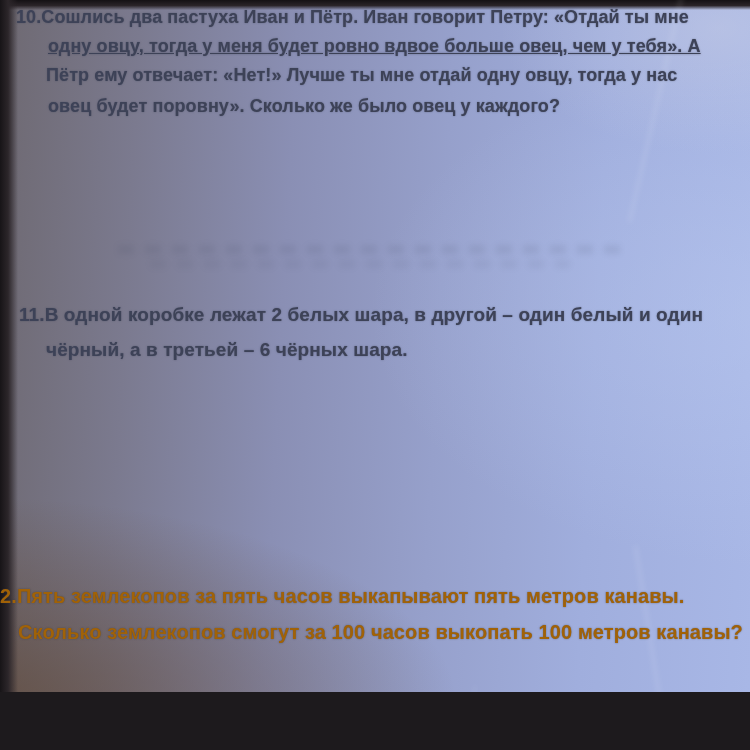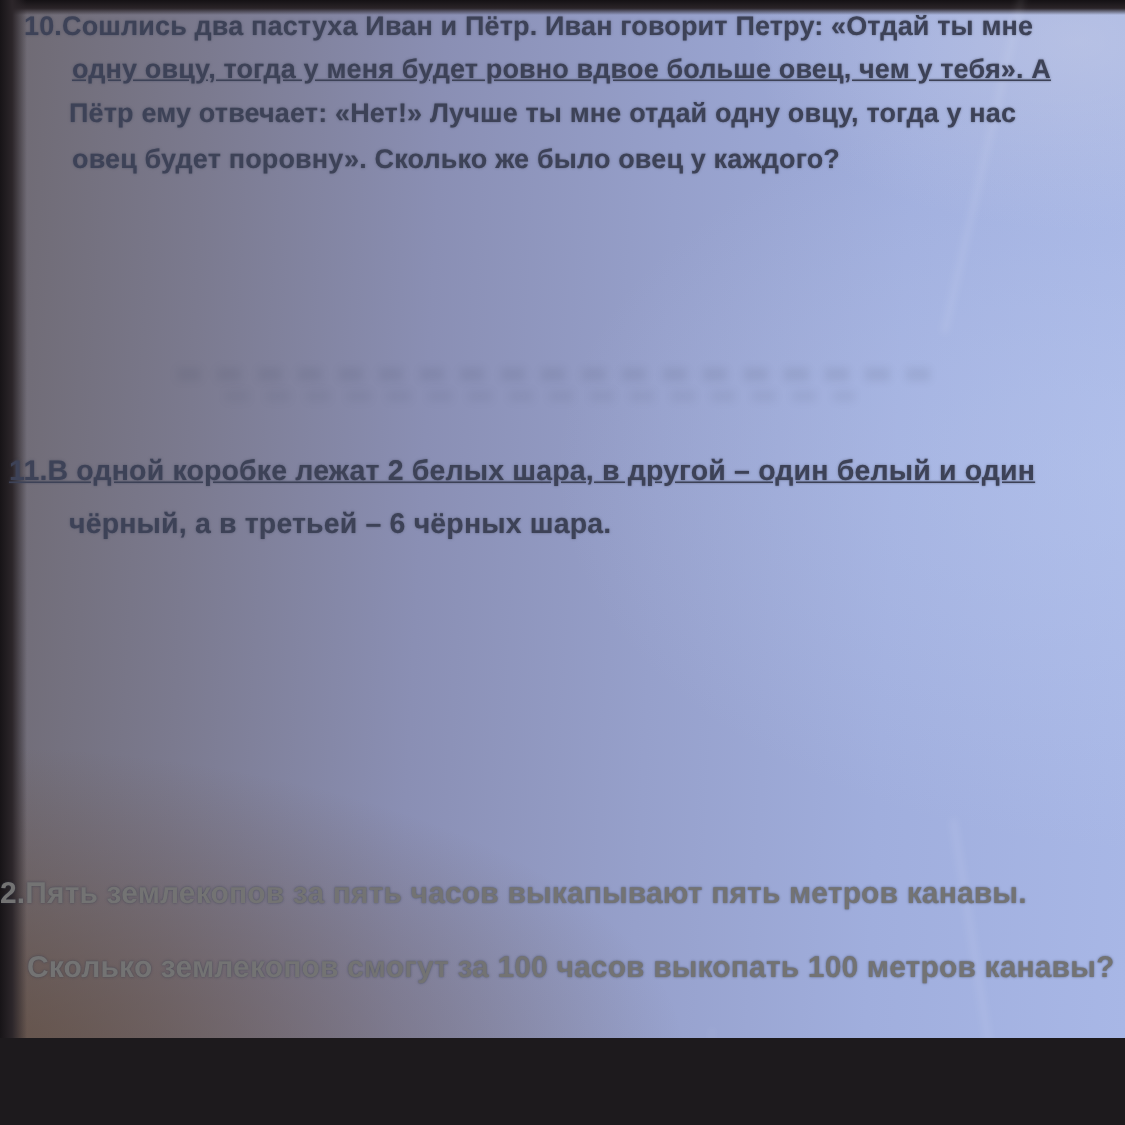--- a/index.html
+++ b/index.html
@@ -64,26 +64,26 @@
     text-shadow: 0 0 1.6px rgba(58,63,83,0.6);
     letter-spacing: 0.1px;
   }
   .p10 .line { font-size: 18px; }
   .p10 .l1 { left: 16px;  top: 7px;  }
   .p10 .l2 { left: 48px;  top: 36px; text-decoration: underline; }
   .p10 .l3 { left: 46px;  top: 65px; }
   .p10 .l4 { left: 48px;  top: 76px; margin-top: 20px; }
 
   .p11 .line { font-size: 19px; }
-  .p11 .l1 { left: 6px;   top: 304px; text-decoration: underline; }
+  .p11 .l1 { left: 19px;   top: 304px; }
   .p11 .l2 { left: 46px;  top: 339px; }
 
-  .p12 .line { font-size: 20px; color: #737373; text-shadow: 0 0 1.6px rgba(46,53,74,0.65); }
+  .p12 .line { font-size: 20px; color: #a16207; text-shadow: 0 0 1.6px rgba(46,53,74,0.65); }
   .p12 .l1 { left: 0px;   top: 585px; }
-  .p12 .l2 { left: 18px;  top: 634px; }
+  .p12 .l2 { left: 18px;  top: 621px; }
 </style>
 </head>
 <body>
 
 <div class="photo">
   <div class="paper"></div>
 
   <div class="edge-top"></div>
   <div class="edge-left"></div>
 

